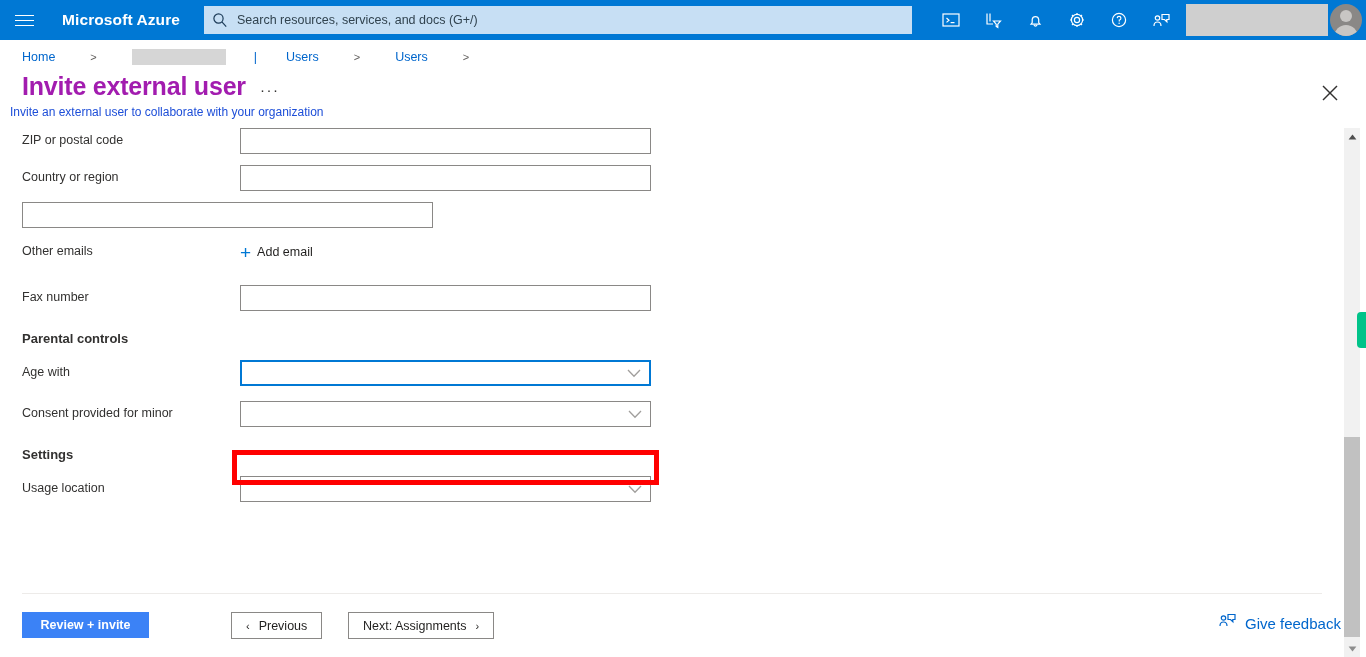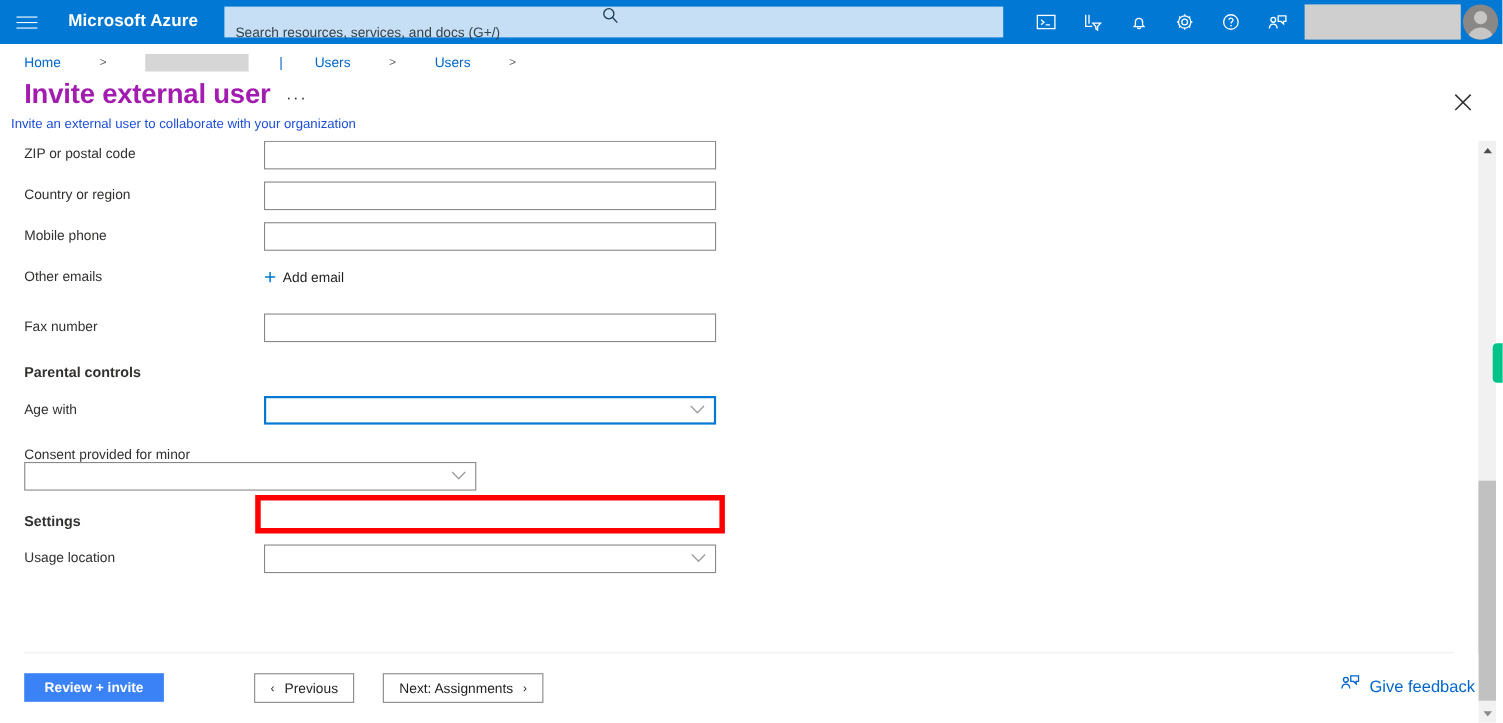--- a/index.html
+++ b/index.html
@@ -53,21 +53,20 @@
 
   .searchbox {
     position: absolute;
     left: 204px; top: 6px;
     width: 708px; height: 28px;
     background: #c7dff4;
     display: flex;
     align-items: center;
     padding: 0 8px;
     cursor: text;
-    flex-direction: column;
   }
   .searchbox .sicon {
     width: 16px; height: 16px;
     margin-right: 7px;
     flex: none;
     color: #1b3a57;
   }
   .searchbox input {
     border: none; background: transparent;
     font-family: "Liberation Sans", sans-serif;
@@ -462,21 +461,20 @@
     <input class="ftext" type="text" value="" style="">
   </div>
 
   <div class="frow">
     <div class="flabel">Country or region</div>
     <input class="ftext" type="text" value="" style="">
   </div>
 
 
   <div class="frow">
-    <div class="flabel">Mobile phone</div>
     <input class="ftext" type="text" value="" style="">
   </div>
 
   <div class="frow" style="margin-bottom:20px;">
     <div class="flabel">Other emails</div>
     <div class="addlink">
       <span class="plus">+</span>
       <span class="atxt">Add email</span>
     </div>
   </div>
@@ -493,21 +491,21 @@
     <div class="fselect focused">
       <span class="val"></span>
       <span class="chev">
         <svg width="14" height="9" viewBox="0 0 14 9">
             <polyline points="1,1 7,7.3 13,1" fill="none" stroke="#a19f9d" stroke-width="1.3"></polyline>
           </svg>
       </span>
     </div>
   </div>
 
-  <div class="frow" style="margin-bottom:20px;flex-direction:column;">
+  <div class="frow" style="margin-bottom:20px;">
     <div class="flabel">Consent provided for minor</div>
     <div class="fselect">
       <span class="val"></span>
       <span class="chev">
         <svg width="14" height="9" viewBox="0 0 14 9">
             <polyline points="1,1 7,7.3 13,1" fill="none" stroke="#a19f9d" stroke-width="1.3"></polyline>
           </svg>
       </span>
     </div>
   </div>

